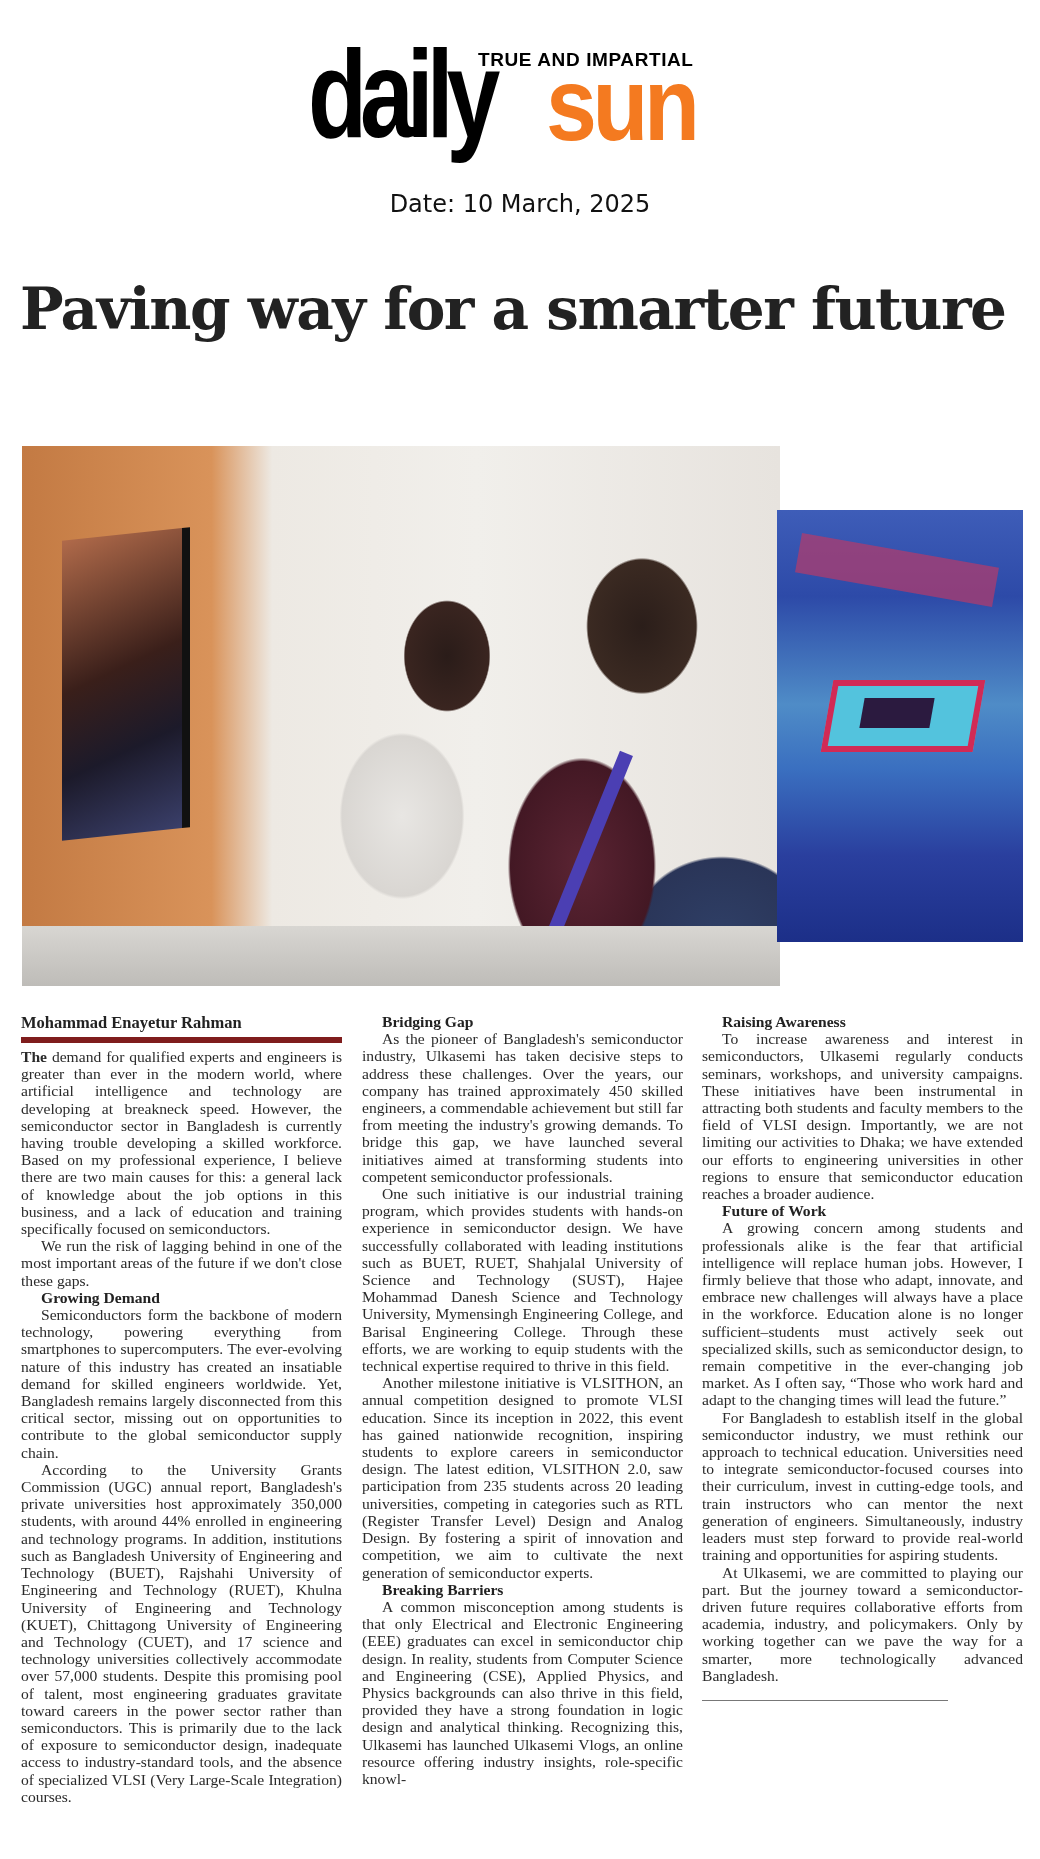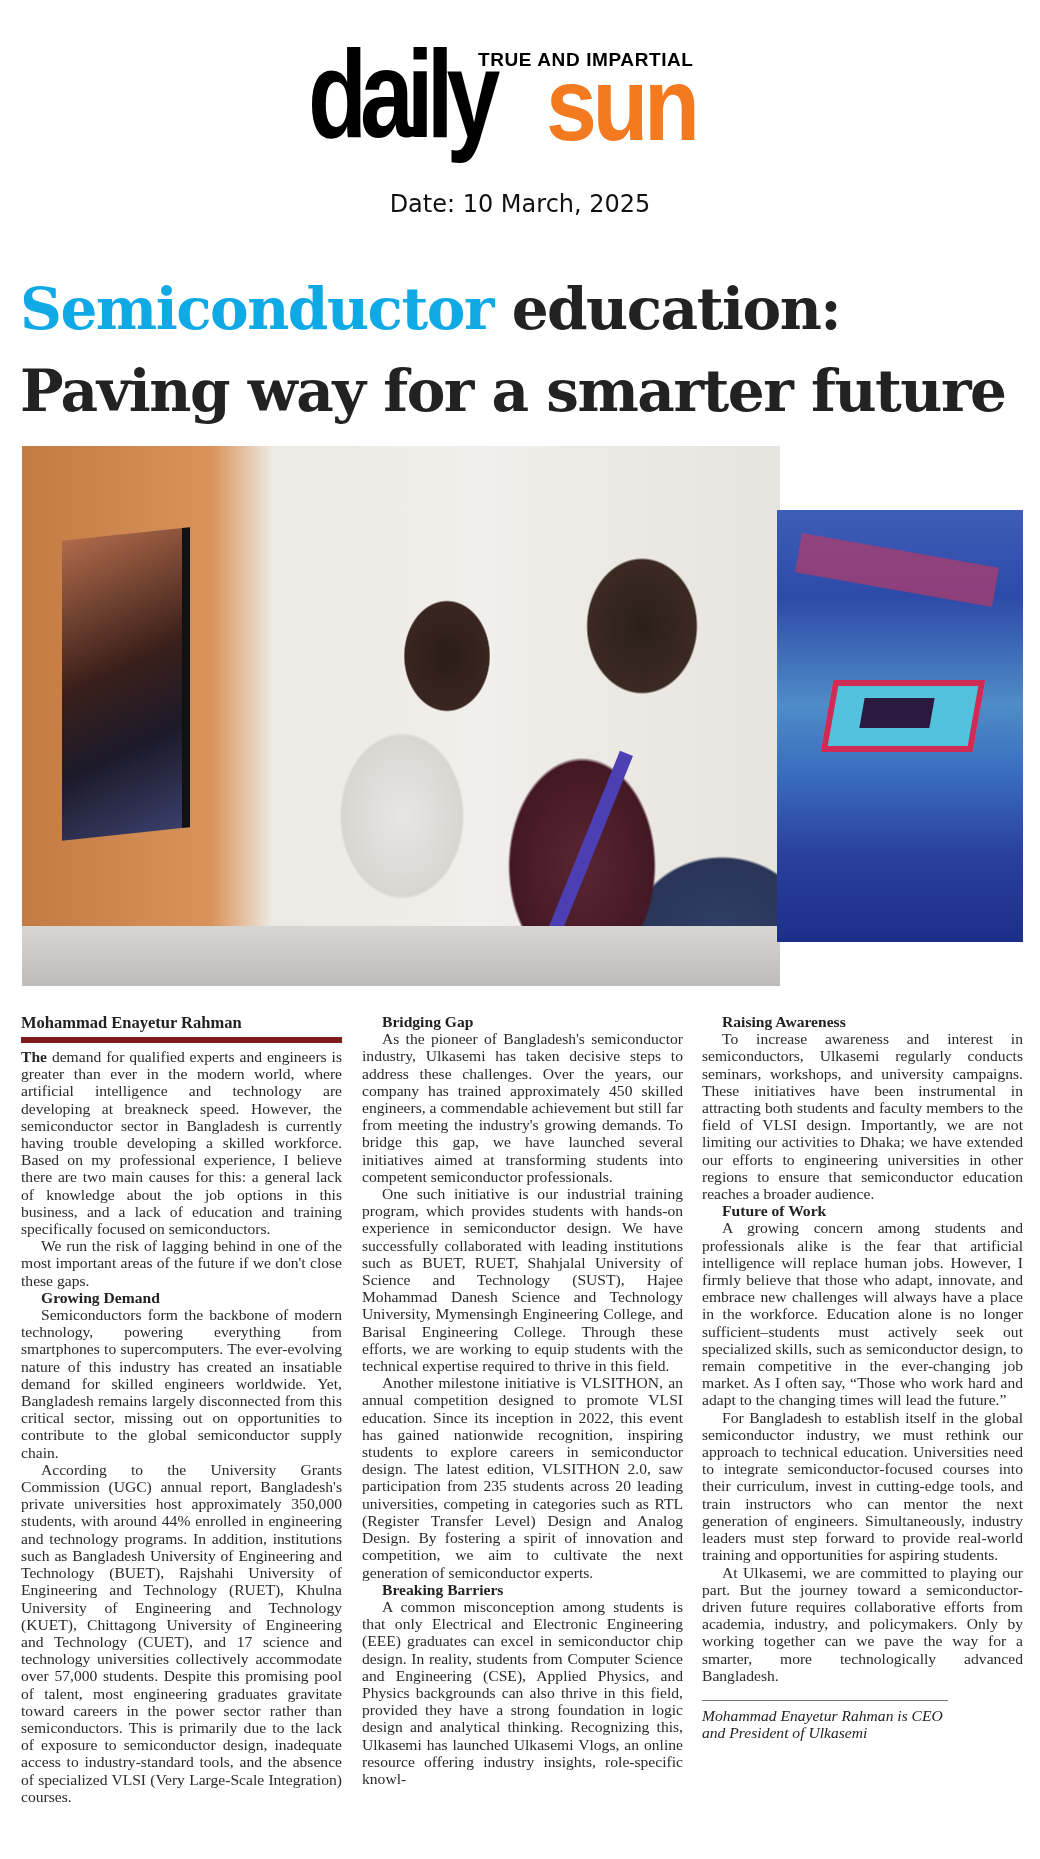--- a/index.html
+++ b/index.html
@@ -61,21 +61,20 @@
   <div class="logo">
     <span class="logo-daily">daily</span>
     <span class="logo-tag">TRUE AND IMPARTIAL</span>
     <span class="logo-sun">sun</span>
   </div>
 </header>
 
 <div class="date">Date: 10 March, 2025</div>
 
 <h1 class="headline" style="margin:0;">
-  <div class="line1"><span class="hl-accent">Semiconductor</span><span> education:</span></div>
   <div class="line2">Paving way for a smarter future</div>
 </h1>
 
 <div class="photo-main">
   <div class="monitor"></div>
   <div class="lanyard"></div>
   <div class="desk"></div>
 </div>
 <div class="photo-chip">
   <div class="pcb-red"></div>
@@ -103,17 +102,13 @@
 </section>
 
 <section class="col col3">
   <h3>Raising Awareness</h3>
   <p>To increase awareness and interest in semiconductors, Ulkasemi regularly conducts seminars, workshops, and university campaigns. These initiatives have been instrumental in attracting both students and faculty members to the field of VLSI design. Importantly, we are not limiting our activities to Dhaka; we have extended our efforts to engineering universities in other regions to ensure that semiconductor education reaches a broader audience.</p>
   <h3>Future of Work</h3>
   <p>A growing concern among students and professionals alike is the fear that artificial intelligence will replace human jobs. However, I firmly believe that those who adapt, innovate, and embrace new challenges will always have a place in the workforce. Education alone is no longer sufficient–students must actively seek out specialized skills, such as semiconductor design, to remain competitive in the ever-changing job market. As I often say, “Those who work hard and adapt to the changing times will lead the future.”</p>
   <p>For Bangladesh to establish itself in the global semiconductor industry, we must rethink our approach to technical education. Universities need to integrate semiconductor-focused courses into their curriculum, invest in cutting-edge tools, and train instructors who can mentor the next generation of engineers. Simultaneously, industry leaders must step forward to provide real-world training and opportunities for aspiring students.</p>
   <p>At Ulkasemi, we are committed to playing our part. But the journey toward a semiconductor-driven future requires collaborative efforts from academia, industry, and policymakers. Only by working together can we pave the way for a smarter, more technologically advanced Bangladesh.</p>
   <div class="sig-rule"></div>
-  <div class="sig">
-    <div>Mohammad Enayetur Rahman is CEO</div>
-    <div>and President of Ulkasemi</div>
-  </div>
 </section>
 
 </body></html>

